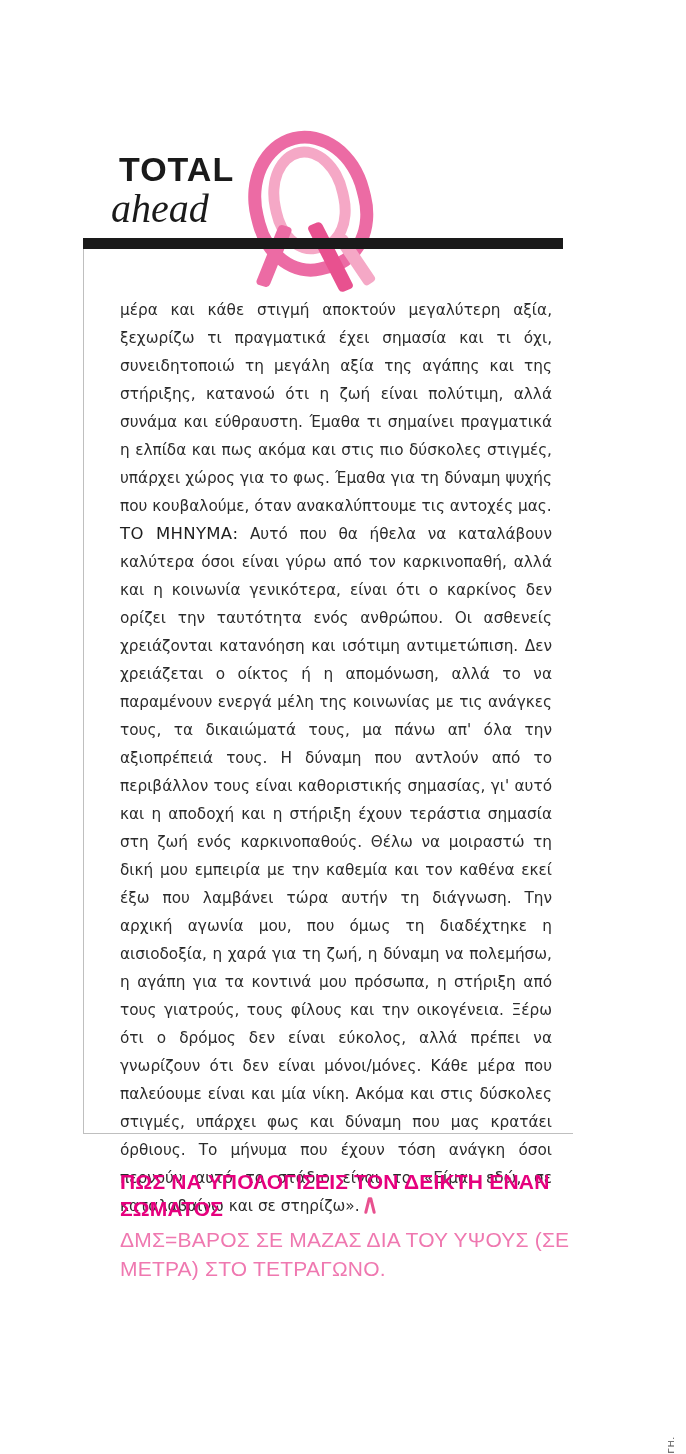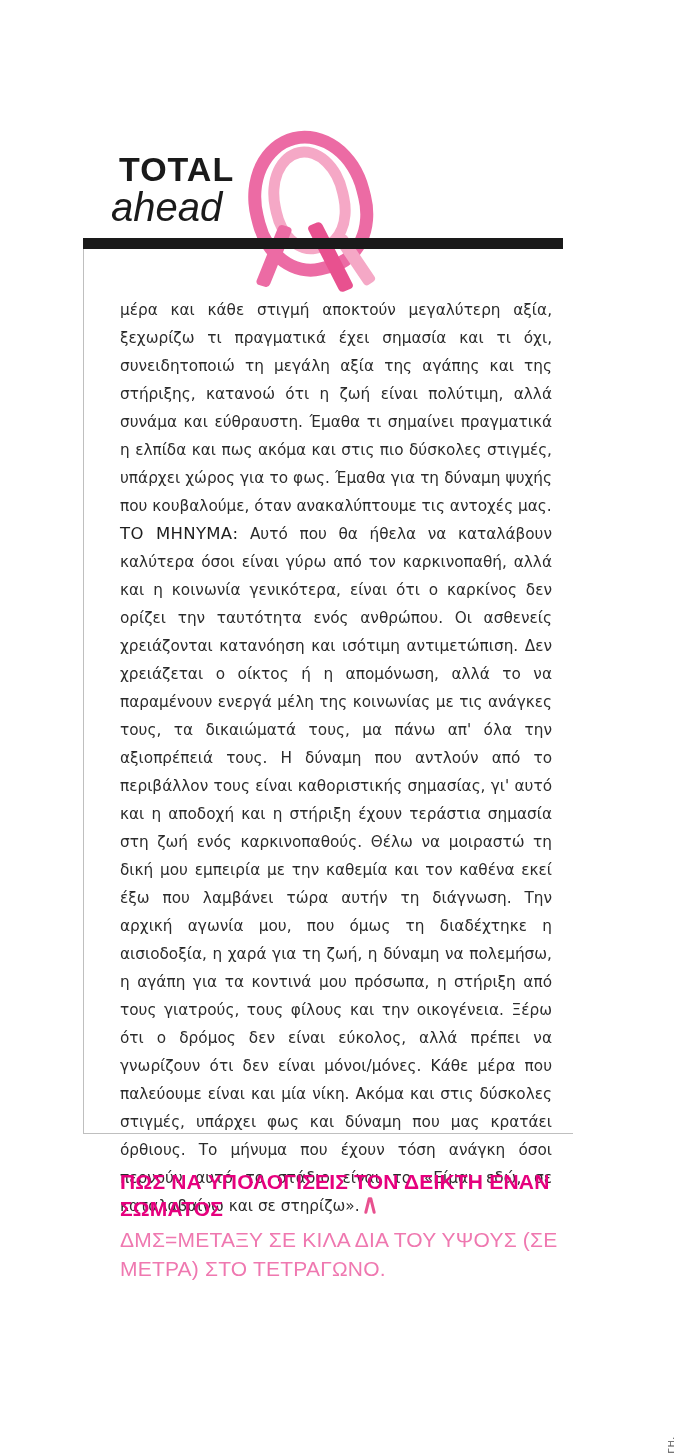--- a/index.html
+++ b/index.html
@@ -54,21 +54,21 @@
     font-family: "Liberation Sans", sans-serif;
     font-weight: bold;
     font-size: 34px;
     letter-spacing: 1px;
     color: #1a1a1a;
   }
   .logo-ahead {
     position: absolute;
     left: 28px;
     top: 57px;
-    font-family: Liberation Sans, sans-serif;
+    font-family: Liberation Serif, serif;
     font-style: italic;
     font-size: 40px;
     color: #1a1a1a;
   }
 
   
   .ribbon {
     position: absolute;
     left: 148px;
     top: 0px;
@@ -252,21 +252,21 @@
 
   <div class="article">
     <p>μέρα και κάθε στιγμή αποκτούν μεγαλύτερη αξία, ξεχωρίζω τι πραγματικά έχει σημασία και τι όχι, συνειδητοποιώ τη μεγάλη αξία της αγάπης και της στήριξης, κατανοώ ότι η ζωή είναι πολύτιμη, αλλά συνάμα και εύθραυστη. Έμαθα τι σημαίνει πραγματικά η ελπίδα και πως ακόμα και στις πιο δύσκολες στιγμές, υπάρχει χώρος για το φως. Έμαθα για τη δύναμη ψυχής που κουβαλούμε, όταν ανακαλύπτουμε τις αντοχές μας.</p>
     <p><span class="lead-label">ΤΟ ΜΗΝΥΜΑ:</span><span> Αυτό που θα ήθελα να καταλάβουν καλύτερα όσοι είναι γύρω από τον καρκινοπαθή, αλλά και η κοινωνία γενικότερα, είναι ότι ο καρκίνος δεν ορίζει την ταυτότητα ενός ανθρώπου. Οι ασθενείς χρειάζονται κατανόηση και ισότιμη αντιμετώπιση. Δεν χρειάζεται ο οίκτος ή η απομόνωση, αλλά το να παραμένουν ενεργά μέλη της κοινωνίας με τις ανάγκες τους, τα δικαιώματά τους, μα πάνω απ' όλα την αξιοπρέπειά τους. Η δύναμη που αντλούν από το περιβάλλον τους είναι καθοριστικής σημασίας, γι' αυτό και η αποδοχή και η στήριξη έχουν τεράστια σημασία στη ζωή ενός καρκινοπαθούς. Θέλω να μοιραστώ τη δική μου εμπειρία με την καθεμία και τον καθένα εκεί έξω που λαμβάνει τώρα αυτήν τη διάγνωση. Την αρχική αγωνία μου, που όμως τη διαδέχτηκε η αισιοδοξία, η χαρά για τη ζωή, η δύναμη να πολεμήσω, η αγάπη για τα κοντινά μου πρόσωπα, η στήριξη από τους γιατρούς, τους φίλους και την οικογένεια. Ξέρω ότι ο δρόμος δεν είναι εύκολος, αλλά πρέπει να γνωρίζουν ότι δεν είναι μόνοι/μόνες. Κάθε μέρα που παλεύουμε είναι και μία νίκη. Ακόμα και στις δύσκολες στιγμές, υπάρχει φως και δύναμη που μας κρατάει όρθιους. Το μήνυμα που έχουν τόση ανάγκη όσοι περνούν αυτό το στάδιο είναι το «Είμαι εδώ, σε καταλαβαίνω και σε στηρίζω».</span><span class="end-ribbon"></span></p>
   </div>
 
   <div class="hr-bottom"></div>
 
   <div class="info-block-1">
     <p class="info-head">ΠΩΣ ΝΑ ΥΠΟΛΟΓΙΣΕΙΣ ΤΟΝ ΔΕΙΚΤΗ ΕΝΑΝ ΣΩΜΑΤΟΣ</p>
-    <p class="info-sub">ΔΜΣ=ΜΕΤΑΞΥ ΣΕ ΚΙΛΑ ΔΙΑ ΤΟΥ ΥΨΟΥΣ (ΣΕ ΜΕΤΡΑ) ΣΤΟ ΤΕΤΡΑΓΩΝΟ.</p>
+    <p class="info-sub">ΔΜΣ=ΒΑΡΟΣ ΣΕ ΜΑΖΑΣ ΔΙΑ ΤΟΥ ΥΨΟΥΣ (ΣΕ ΜΕΤΡΑ) ΣΤΟ ΤΕΤΡΑΓΩΝΟ.</p>
   </div>
 
   <div class="info-block-2">
   </div>
 
   <div class="credit">TOTAL OUTFIT ΑΠΟ ΠΡΟΣΩΠΙΚΗ ΣΥΛΛΟΓΗ.</div>
 
 </div>
 
 </body></html>

